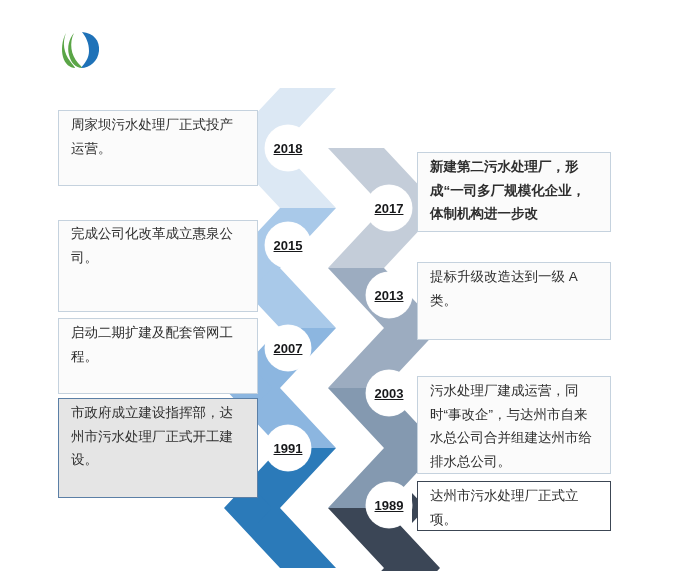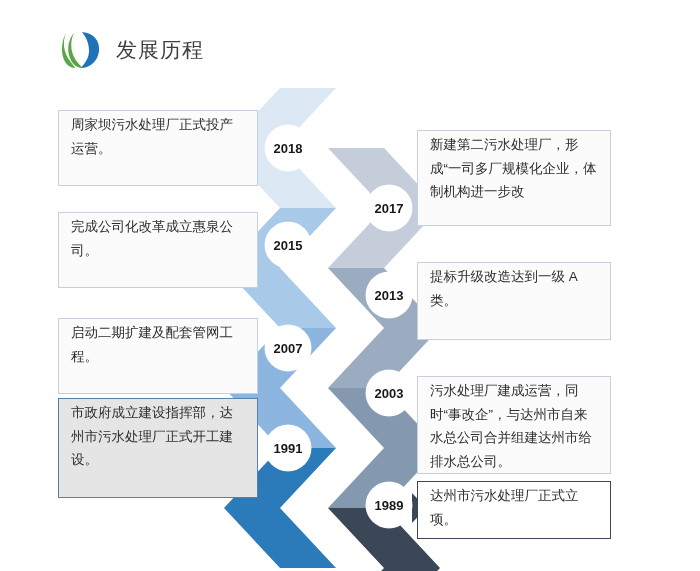--- a/index.html
+++ b/index.html
@@ -56,20 +56,21 @@
     border-radius: 50%;
     background: #ffffff;
     display: flex;
     align-items: center;
     justify-content: center;
     font-size: 13px;
     font-weight: bold;
     color: #17181a;
     box-shadow: 0 0 0 0.5px rgba(255,255,255,0.9);
     z-index: 5;
+    text-decoration: underline;
   }
 
   
   .callout {
     position: absolute;
     box-sizing: border-box;
     background: #fbfbfb;
     border: 1px solid #c5d2de;
     padding: 2px 12px;
     font-size: 13.5px;
@@ -93,21 +94,20 @@
 <body>
 
 <div id="header">
   <div id="logo">
     <svg viewBox="0 0 46 46" width="46" height="46" aria-hidden="true">
       <path d="M8 6 C 4 16, 6 26, 12 34 C 15 38, 17 40, 17 41 C 12 41, 7 37, 5 30 C 3 23, 4 13, 8 6 Z" fill="#5aa546"></path>
       <path d="M16 6 C 11 16, 13 28, 20 36 C 23 39, 24 40, 24 41 C 18 41, 13 36, 11 28 C 9 20, 11 12, 16 6 Z" fill="#5aa546"></path>
       <path d="M24 5 C 36 6, 42 14, 41 24 C 40 34, 32 41, 23 41 C 27 36, 31 31, 31 24 C 31 16, 28 10, 24 5 Z" fill="#1f72b8"></path>
     </svg>
   </div>
-  <div id="header-title">发展历程</div>
 </div>
 
 <svg id="chevron-layer" viewBox="0 0 700 571">
 
   <polygon points="332,88 388,88 332,148 388,208 332,208 276,148" fill="#dce8f4" transform="translate(-52,0)"></polygon>
 
   <polygon points="276,148 332,148 388,208 332,268 276,268 332,208" fill="#c4cdd9" transform="translate(52,0)"></polygon>
 
   <polygon points="332,208 388,208 332,268 388,328 332,328 276,268" fill="#a9c9e9" transform="translate(-52,0)"></polygon>
 
@@ -153,39 +153,39 @@
   <span>1991</span>
 </div>
 <div class="year-node" style="left:366px; top:482px;">
   <span>1989</span>
 </div>
 
 <div class="callout" style="left:58px; top:110px; width:200px; height:76px;">
   <p>周家坝污水处理厂正式投产运营。</p>
 </div>
 
-<div class="callout" style="left:417px; top:130px; width:194px; height:96px;">
+<div class="callout" style="left:417px; top:152px; width:194px; height:80px;font-weight:bold;">
   <p>新建第二污水处理厂，形成“一司多厂规模化企业，体制机构进一步改</p>
 </div>
 
-<div class="callout" style="left:58px; top:212px; width:200px; height:76px;">
+<div class="callout" style="left:58px; top:220px; width:200px; height:92px;font-family:Liberation Mono, monospace;">
   <p>完成公司化改革成立惠泉公司。</p>
 </div>
 
 <div class="callout" style="left:417px; top:262px; width:194px; height:78px;">
   <p>提标升级改造达到一级 A 类。</p>
 </div>
 
 <div class="callout" style="left:58px; top:318px; width:200px; height:76px;">
   <p>启动二期扩建及配套管网工程。</p>
 </div>
 
 <div class="callout" style="left:417px; top:376px; width:194px; height:98px;">
   <p>污水处理厂建成运营，同时“事改企”，与达州市自来水总公司合并组建达州市给排水总公司。</p>
 </div>
 
 <div class="callout strong" style="left:58px; top:398px; width:200px; height:100px;">
   <p>市政府成立建设指挥部，达州市污水处理厂正式开工建设。</p>
 </div>
 
-<div class="callout darkedge" style="left:417px; top:481px; width:194px; height:58px;">
+<div class="callout darkedge" style="left:417px; top:481px; width:194px; height:50px;">
   <p>达州市污水处理厂正式立项。</p>
 </div>
 
 </body></html>

